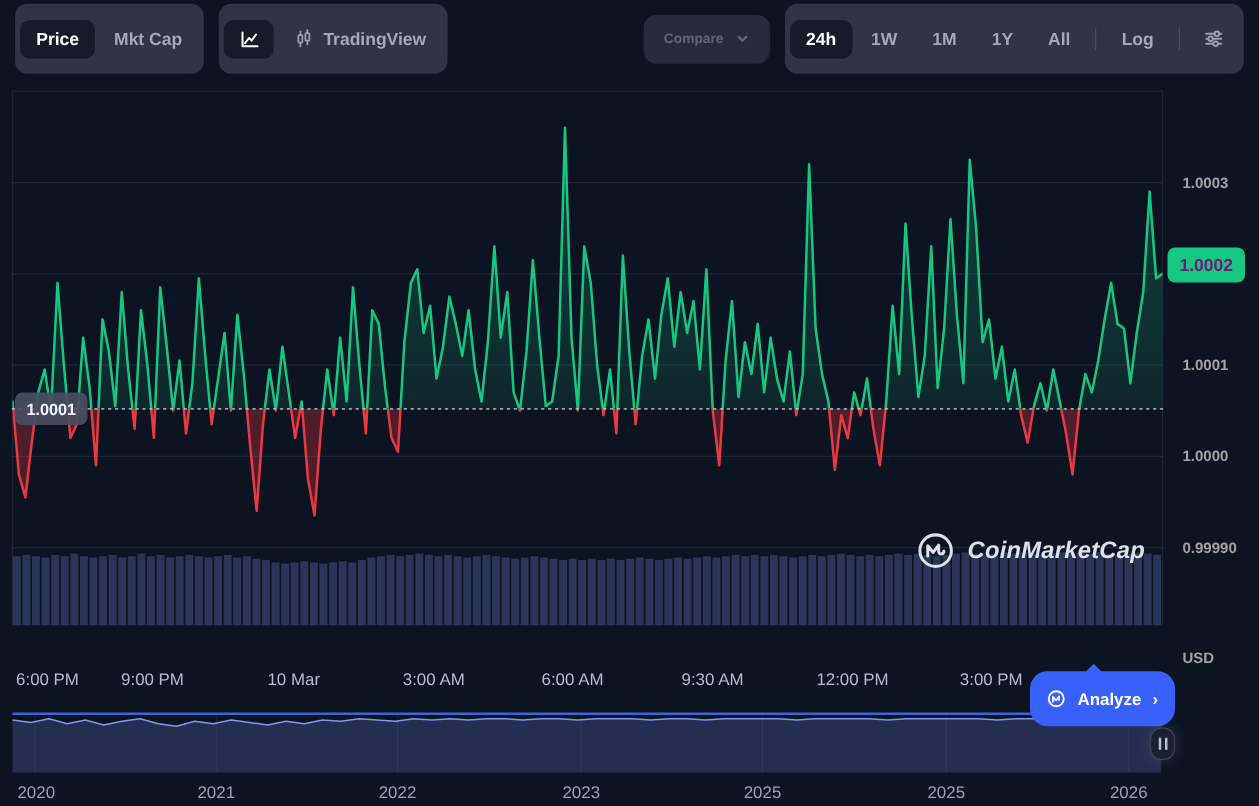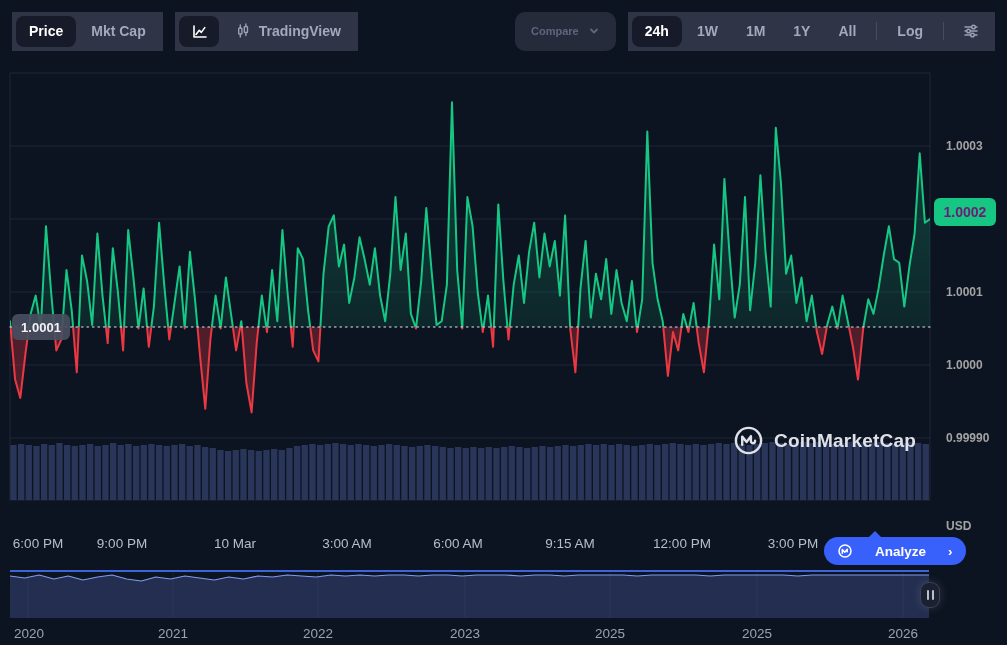--- a/index.html
+++ b/index.html
@@ -1,42 +1,42 @@
 <!DOCTYPE html>
 <html><head>
 <meta charset="utf-8">
 <style>
   html,body{margin:0;padding:0;background:#0d1421;}
   #app{position:relative;width:1007px;height:645px;background:#0d1421;overflow:hidden;
        font-family:"Liberation Sans",sans-serif;-webkit-font-smoothing:antialiased;}
 
   
   .toolbar{position:absolute;left:12px;right:12px;top:11px;height:40px;display:flex;align-items:center;gap:12px;}
-  .seg{background:#2f3446;border-radius:0;padding:4px;display:flex;align-items:center;gap:2px;height:39px;box-sizing:border-box;}
+  .seg{background:#2f3446;border-radius:10px;padding:4px;display:flex;align-items:center;gap:2px;height:56px;box-sizing:border-box;}
   .chip{border:0;background:transparent;color:#a2a9bd;font-weight:700;font-size:14px;line-height:1;
         padding:0 13px;height:31px;border-radius:8px;cursor:pointer;font-family:inherit;display:flex;align-items:center;gap:7px;}
   .chip.active{background:#171a28;color:#ffffff;}
   .chip.icon-only{padding:0 11px;}
   .compare{margin-left:auto;border:0;background:#262b3c;color:#5f667c;font-weight:700;font-size:11px;
            font-family:inherit;border-radius:10px;height:39px;padding:0 16px;display:flex;align-items:center;gap:9px;cursor:pointer;}
   .divider{width:1px;height:18px;background:#454b60;margin:0 5px;flex:none;}
 
   
   #gfx{position:absolute;left:0;top:0;}
   .ylabel{position:absolute;left:946px;color:#a3a3a3;font-size:12px;font-weight:600;transform:translateY(-50%);}
   .xlabel{position:absolute;top:513px;color:#b6bdcf;font-size:13.5px;font-weight:500;transform:translateX(-50%);margin-top:23px;}
   .yearlabel{position:absolute;top:626px;color:#9aa1b4;font-size:13.5px;font-weight:500;transform:translateX(-50%);}
   #threshold-badge{position:absolute;left:12px;top:314px;width:58px;height:26px;background:rgba(72,78,96,.92);
         border-radius:6px;color:#f0f2f6;font-size:13px;font-weight:700;display:flex;align-items:center;justify-content:center;}
   #price-badge{position:absolute;left:934px;top:198px;width:62px;height:28px;background:#16c784;border-radius:6px;
         color:#701a75;font-size:14px;font-weight:700;display:flex;align-items:center;justify-content:center;}
-  #watermark{position:absolute;left:733px;top:425px;display:flex;align-items:center;gap:10px;opacity:.96;}
+  #watermark{position:absolute;left:733px;top:425px;display:flex;align-items:center;gap:10px;opacity:.96;font-style:italic;}
   #watermark .wm-text{color:#e7eaf1;font-size:19px;font-weight:700;letter-spacing:.2px;}
-  #analyze{position:absolute;left:824px;top:537px;height:28px;border:0;background:#3861fb;border-radius:14px;
-        color:#fff;display:flex;align-items:center;gap:22px;padding:0 13px;font-family:inherit;font-size:13.5px;font-weight:700;cursor:pointer;}
+  #analyze{position:absolute;left:824px;top:537px;height:44px;border:0;background:#3861fb;border-radius:14px;
+        color:#fff;display:flex;align-items:center;gap:9px;padding:0 13px;font-family:inherit;font-size:13.5px;font-weight:700;cursor:pointer;}
   #analyze .tail{position:absolute;top:-6px;left:44px;width:0;height:0;border-left:7px solid transparent;
         border-right:7px solid transparent;border-bottom:7px solid #3861fb;}
   #nav-handle{position:absolute;left:920px;top:582px;width:18px;height:24px;border-radius:9px;background:#1b2130;
         border:1px solid #3a415a;box-shadow:0 0 10px rgba(140,150,180,.25);display:flex;align-items:center;justify-content:center;gap:3px;cursor:ew-resize;}
   #nav-handle i{display:block;width:2px;height:10px;background:#b9bfd0;border-radius:1px;}
 </style>
 </head>
 <body>
 
 <div id="app">
@@ -255,21 +255,21 @@
       <div class="ylabel" style="top: 365px;">1.0000</div>
       <div class="ylabel" style="top: 438px;">0.99990</div>
       <div class="ylabel" style="top: 496px; margin-top: 30px;">USD</div>
     </div>
   <div id="xlabels">
       <div class="xlabel" style="left: 38px;">6:00 PM</div>
       <div class="xlabel" style="left: 122px;">9:00 PM</div>
       <div class="xlabel" style="left: 235px;">10 Mar</div>
       <div class="xlabel" style="left: 347px;">3:00 AM</div>
       <div class="xlabel" style="left: 458px;">6:00 AM</div>
-      <div class="xlabel" style="left: 570px;">9:15 AM</div>
+      <div class="xlabel" style="left: 570px;">9:30 AM</div>
       <div class="xlabel" style="left: 682px;">12:00 PM</div>
       <div class="xlabel" style="left: 793px;">3:00 PM</div>
       <div class="xlabel" style="left: 905px;">6:00 PM</div>
     </div>
   <div id="yearlabels">
       <div class="yearlabel" style="left: 16px; margin-left: 13px;">2020</div>
       <div class="yearlabel" style="left: 173px;">2021</div>
       <div class="yearlabel" style="left: 318px;">2022</div>
       <div class="yearlabel" style="left: 465px;">2023</div>
       <div class="yearlabel" style="left: 610px;">2025</div>

